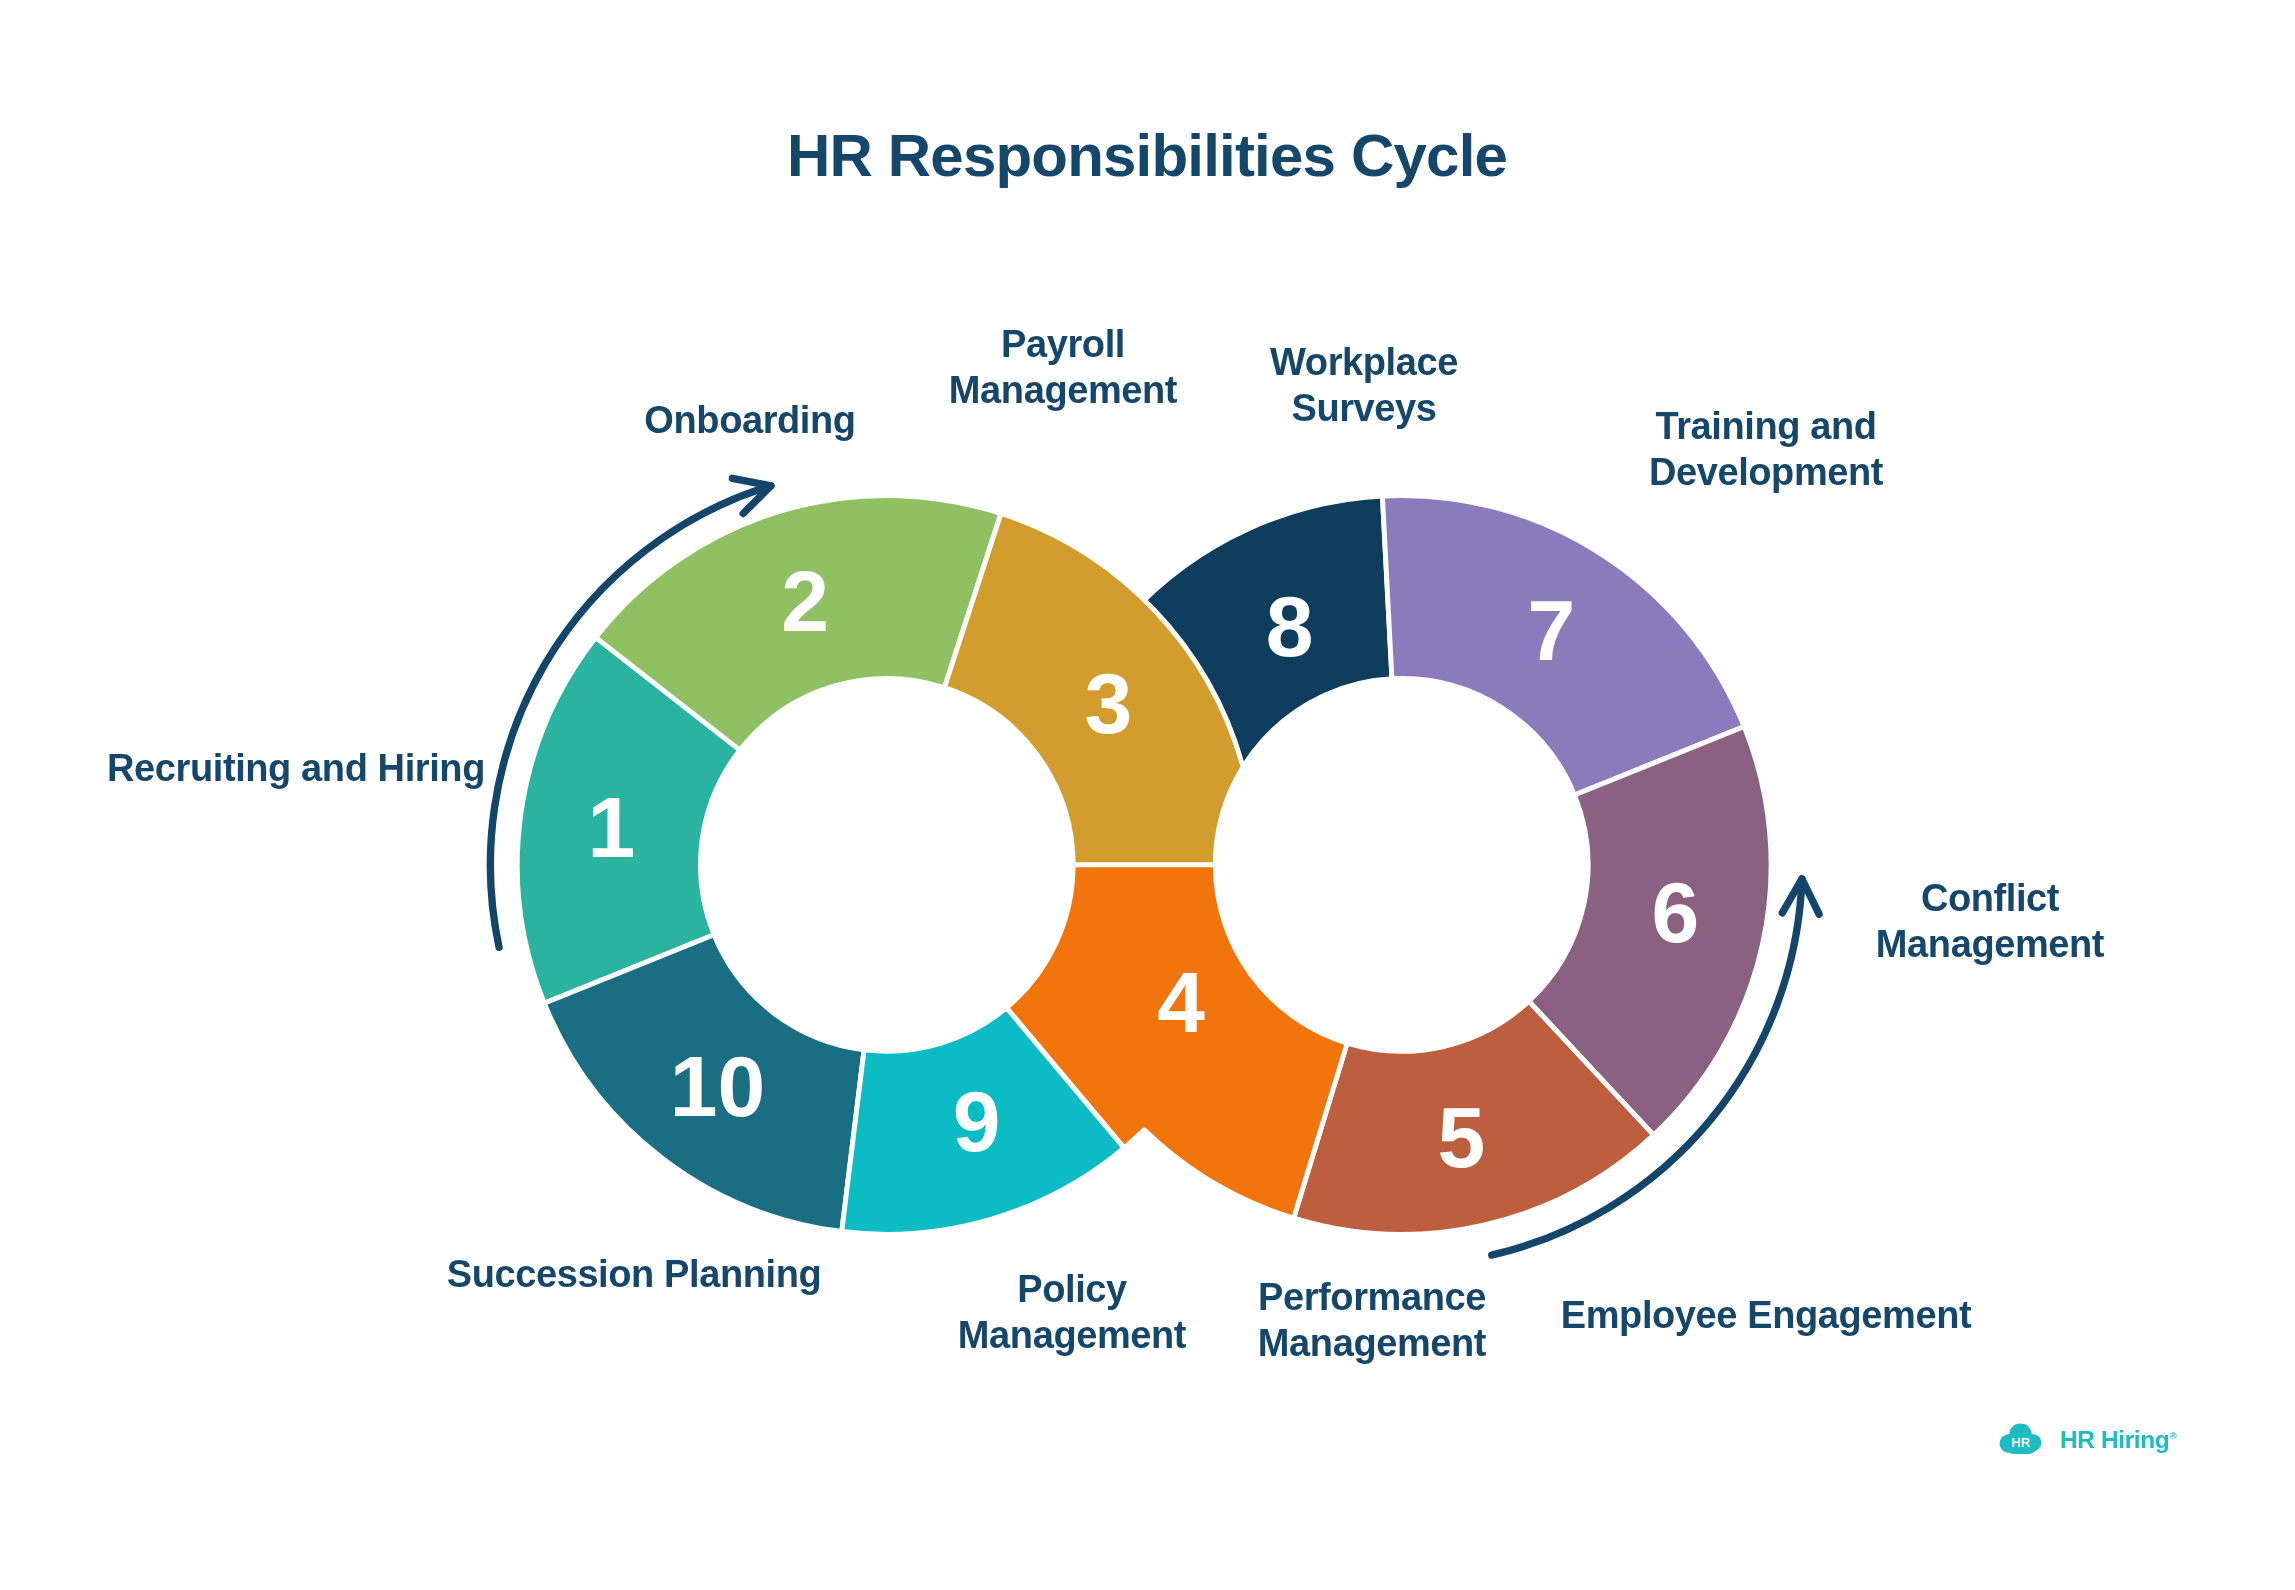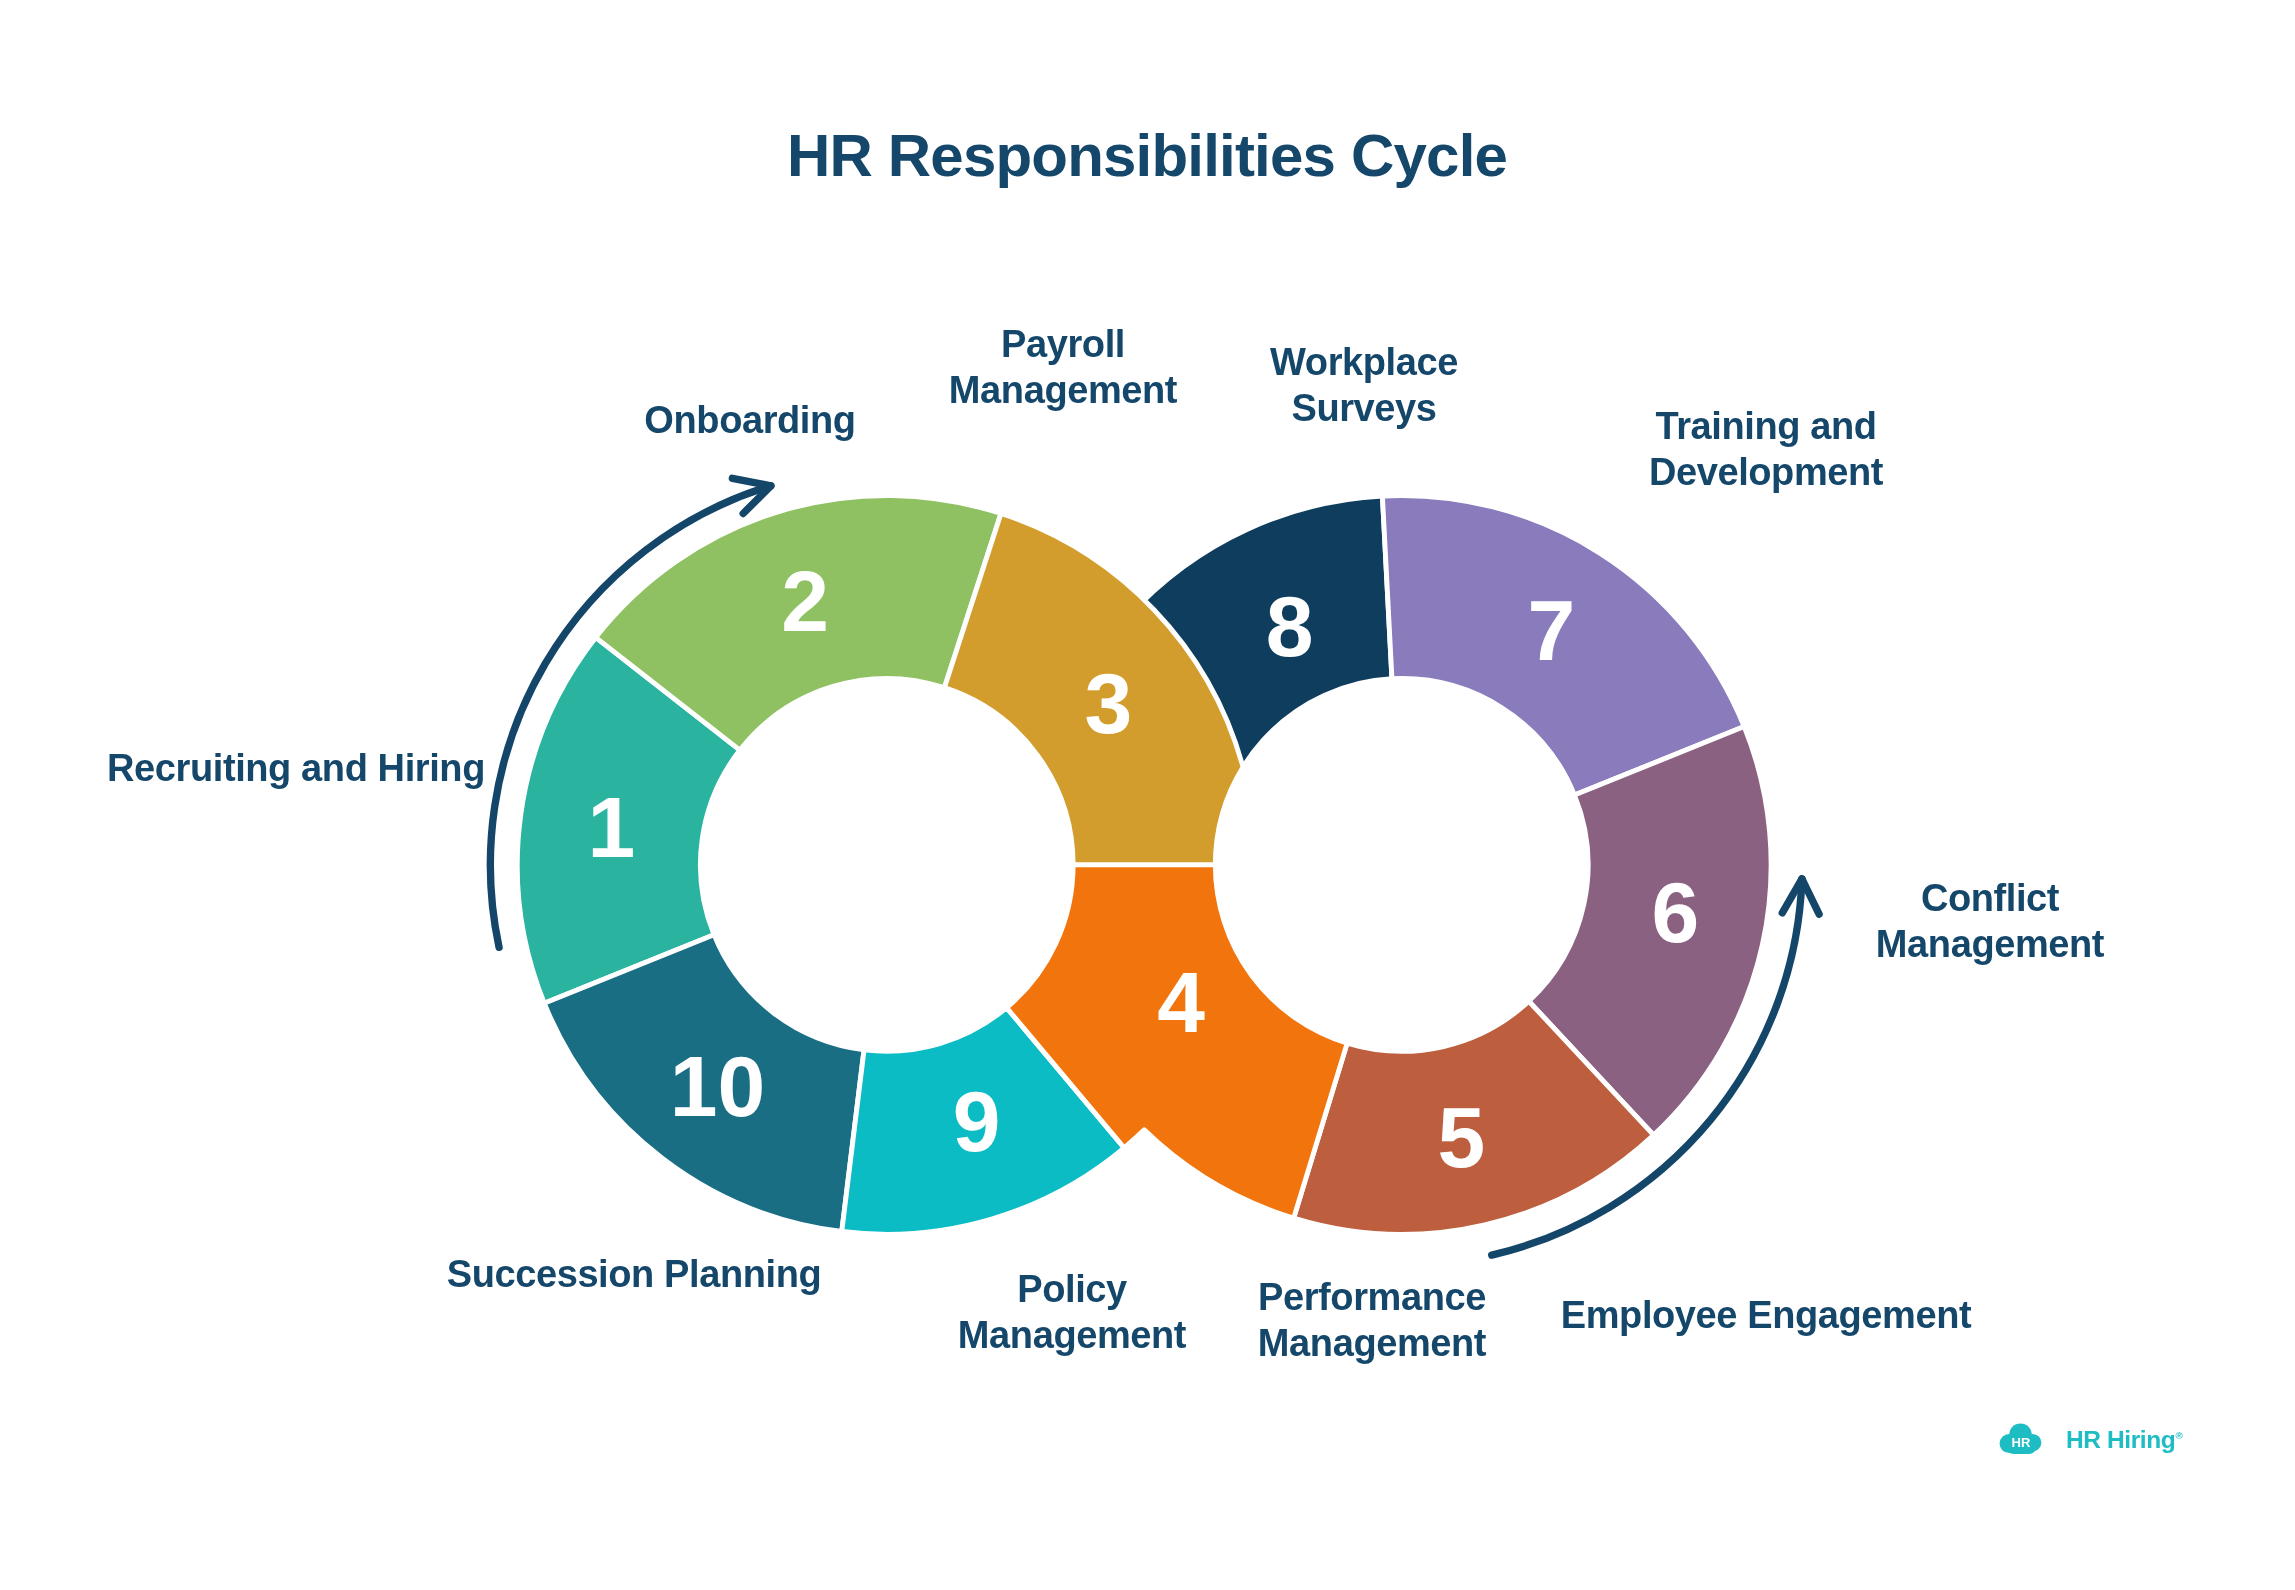--- a/index.html
+++ b/index.html
@@ -40,21 +40,21 @@
     font-weight: bold;
     fill: #ffffff;
     text-anchor: middle;
   }
   .flow-arrow { fill: none; stroke-width: 9; stroke-linecap: round; stroke-linejoin: round; }
   .logo {
     position: absolute;
     left: 1997px; top: 1422px;
     display: flex;
     align-items: center;
-    gap: 22px;
+    gap: 16px;
   }
   .logo-word {
     font-size: 24.5px;
     font-weight: bold;
     color: #1ebcc3;
     letter-spacing: -0.4px;
     white-space: nowrap;
   }
   .logo-reg { font-size: 9.8px; vertical-align: super; }
 </style>

